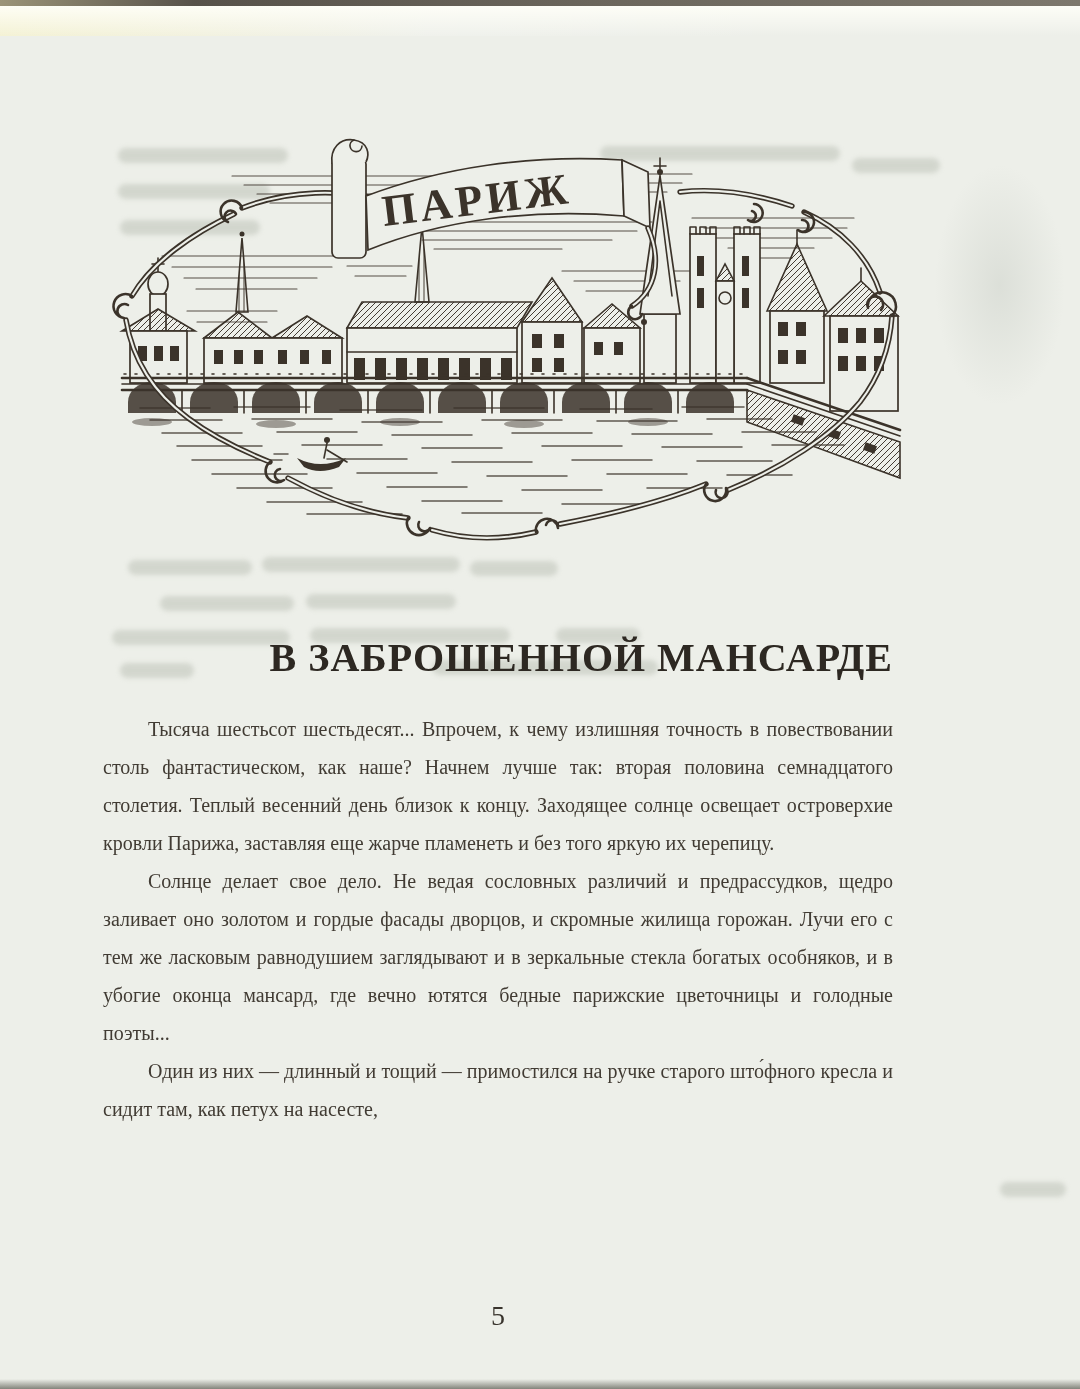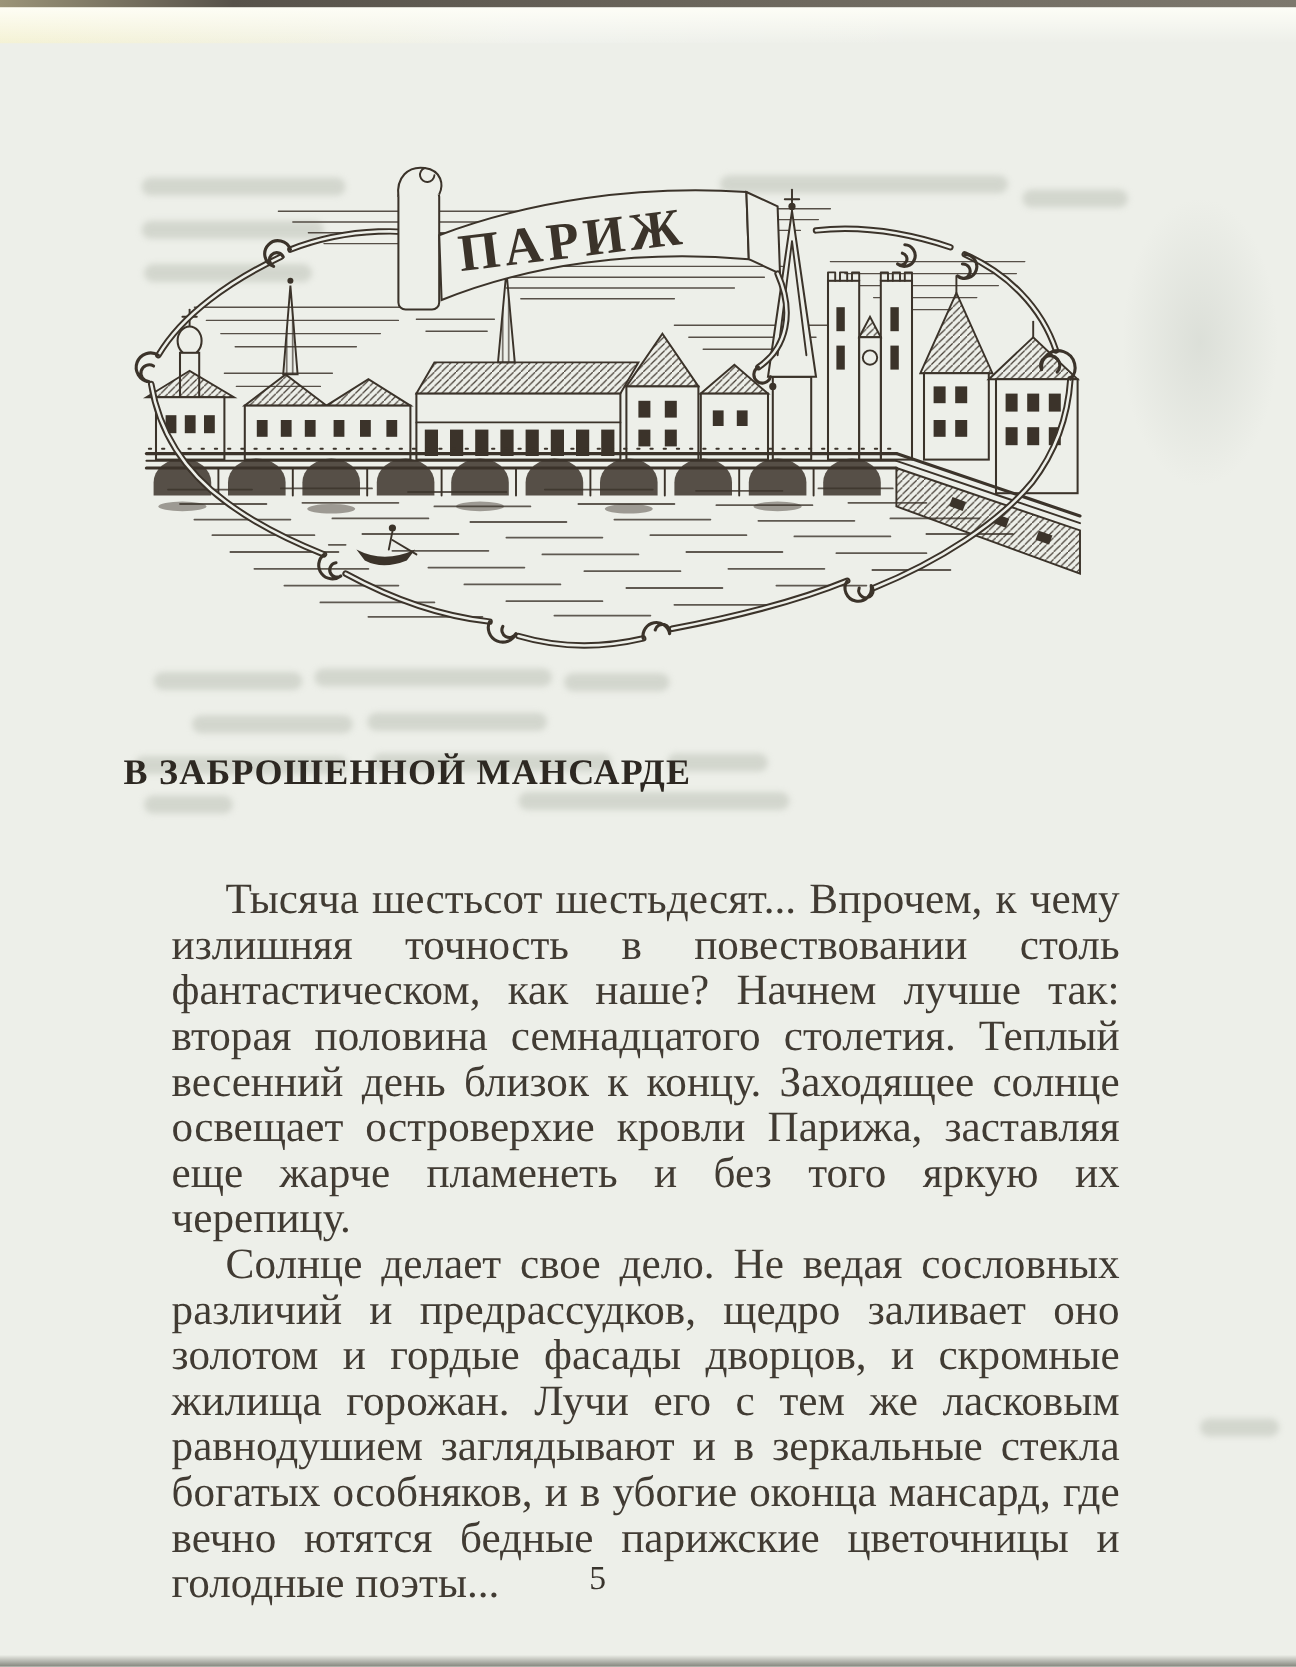--- a/index.html
+++ b/index.html
@@ -35,23 +35,23 @@
   .roof{stroke:var(--illustration_ink);stroke-width:1.6;}
   .dk{fill:var(--illustration_ink);stroke:none;}
   .sky{stroke:var(--illustration_ink);fill:none;stroke-width:1.15;opacity:.85;stroke-linecap:round;}
   .wat{stroke:var(--illustration_ink);fill:none;stroke-width:1.5;opacity:.8;stroke-linecap:round;}
   .pl{stroke:var(--illustration_ink);stroke-width:1;fill:none;opacity:.95;}
   .banner-text{font-family:"Liberation Serif","DejaVu Serif",serif;font-weight:bold;
     font-size:44px;letter-spacing:4px;fill:var(--illustration_ink);}
 
   
   .chapter-title{position:absolute;left:103px;width:790px;top:607px;z-index:3;
-    text-align:left;font-weight:bold;font-size:30px;letter-spacing:1px;color:#2d2822;}
-  .text-col{position:absolute;left:103px;width:790px;top:730px;z-index:3;
-    font-size:36px;line-height:38px;color:var(--ink);text-align:justify;margin-left:40px;}
+    text-align:right;font-weight:bold;font-size:40px;letter-spacing:1px;color:#2d2822;}
+  .text-col{position:absolute;left:103px;width:790px;top:710px;z-index:3;
+    font-size:20px;line-height:38px;color:var(--ink);text-align:justify;}
   .text-col p{margin:0;text-indent:45px;}
   .page-number{position:absolute;left:103px;width:790px;top:1300px;z-index:3;
     text-align:center;font-size:28px;color:#39342d;}
 </style>
 </head>
 <body>
 
 <div class="page">
 
   <div class="edge-top"></div>
@@ -278,17 +278,18 @@
       <circle class="dk" cx="314" cy="198" r="3"></circle>
       <text class="banner-text" x="54" y="102" transform="rotate(-7 54 102)">ПАРИЖ</text>
     </g>
   </svg>
 
   <h1 class="chapter-title">В ЗАБРОШЕННОЙ МАНСАРДЕ</h1>
 
   <div class="text-col">
     <p>Тысяча шестьсот шестьдесят... Впрочем, к чему излишняя точность в повествовании столь фантастическом, как наше? Начнем лучше так: вторая половина семнадцатого столетия. Теплый весенний день близок к концу. Заходящее солнце освещает островерхие кровли Парижа, заставляя еще жарче пламенеть и без того яркую их черепицу.</p>
     <p>Солнце делает свое дело. Не ведая сословных различий и предрассудков, щедро заливает оно золотом и гордые фасады дворцов, и скромные жилища горожан. Лучи его с тем же ласковым равнодушием заглядывают и в зеркальные стекла богатых особняков, и в убогие оконца мансард, где вечно ютятся бедные парижские цветочницы и голодные поэты...</p>
+    <p>Один из них — длинный и тощий — примостился на ручке старого што́фного кресла и сидит там, как петух на насесте,</p>
   </div>
 
   <div class="page-number">5</div>
 
 </div>
 
 </body></html>

